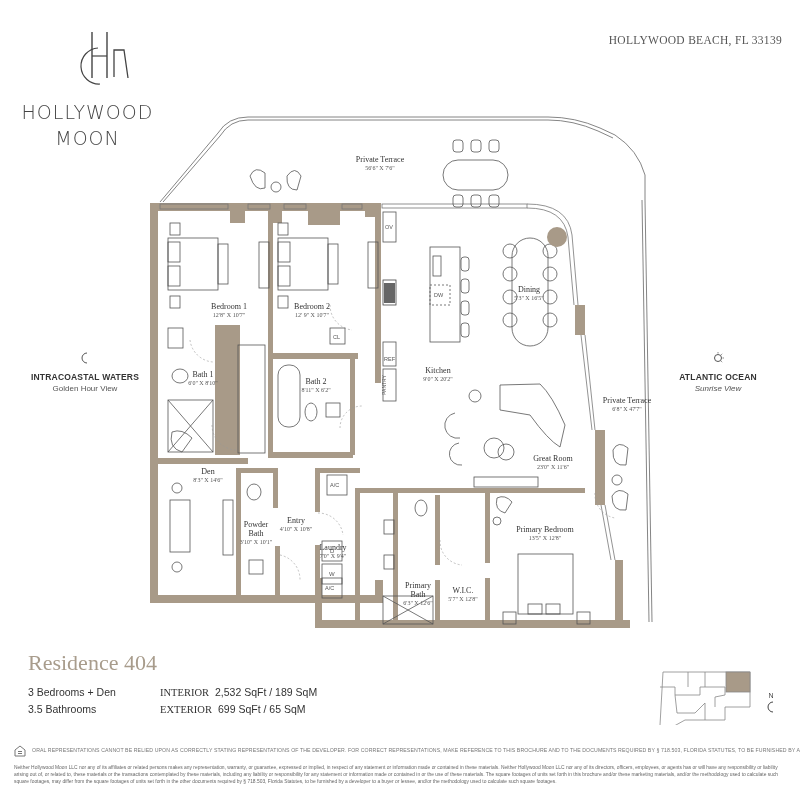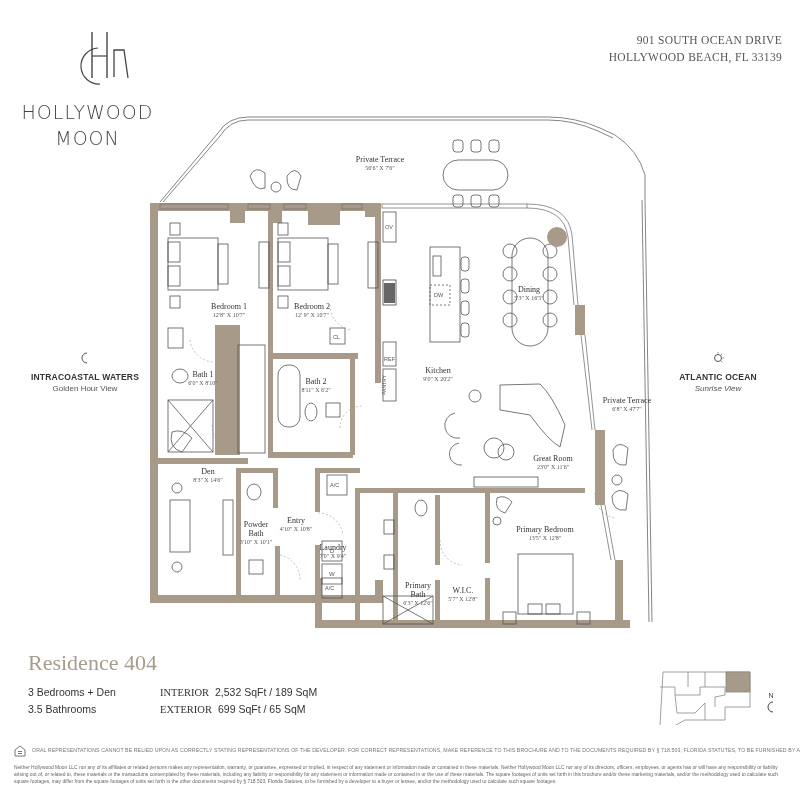--- a/index.html
+++ b/index.html
@@ -26,21 +26,20 @@
     <line x1="72" y1="4" x2="72" y2="50" stroke="#444" stroke-width="1.4"></line>
     <line x1="87" y1="4" x2="87" y2="50" stroke="#444" stroke-width="1.4"></line>
     <line x1="72" y1="28" x2="87" y2="28" stroke="#444" stroke-width="1.2"></line>
     <path d="M94 49 L94 22 L104 22 L108 50" fill="none" stroke="#444" stroke-width="1.3"></path>
   </svg>
   <div class="abs logo-text" style="left:0;top:98px;width:135px;">MOON</div>
   <div class="abs logo-text" style="left:0;top:72px;width:135px;">HOLLYWOOD</div>
 </div>
 
 <div class="abs addr">
-  <div>901 SOUTH OCEAN DRIVE</div>
   <div>HOLLYWOOD BEACH, FL 33139</div>
 </div>
 
 <div class="abs" style="left:10px;top:350px;width:150px;">
   <div style="width:150px;text-align:center;height:14px;">
     <svg width="10" height="12" viewBox="0 0 10 12">
         <path d="M7 1 A5 5 0 1 0 7 11" fill="none" stroke="#555" stroke-width="1"></path>
       </svg>
   </div>
   <div class="view-title" style="margin-top:8px;">INTRACOASTAL WATERS</div>

